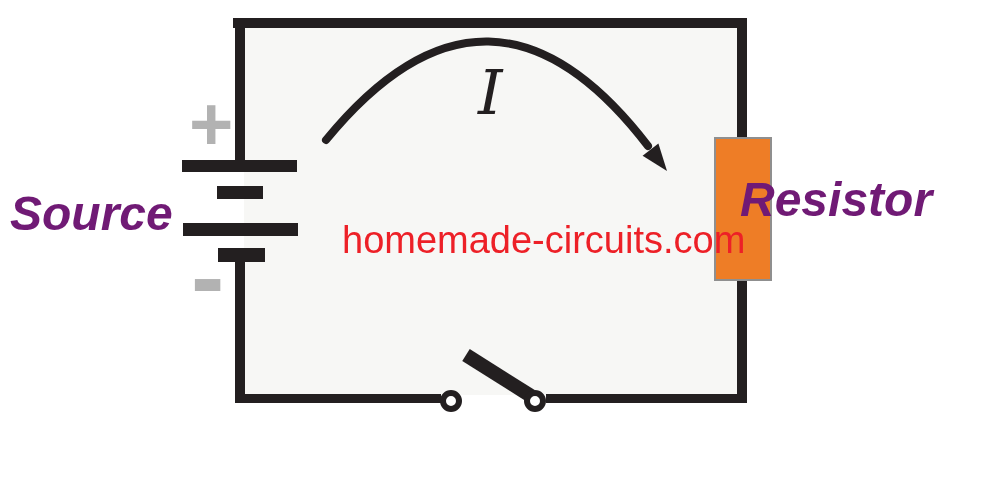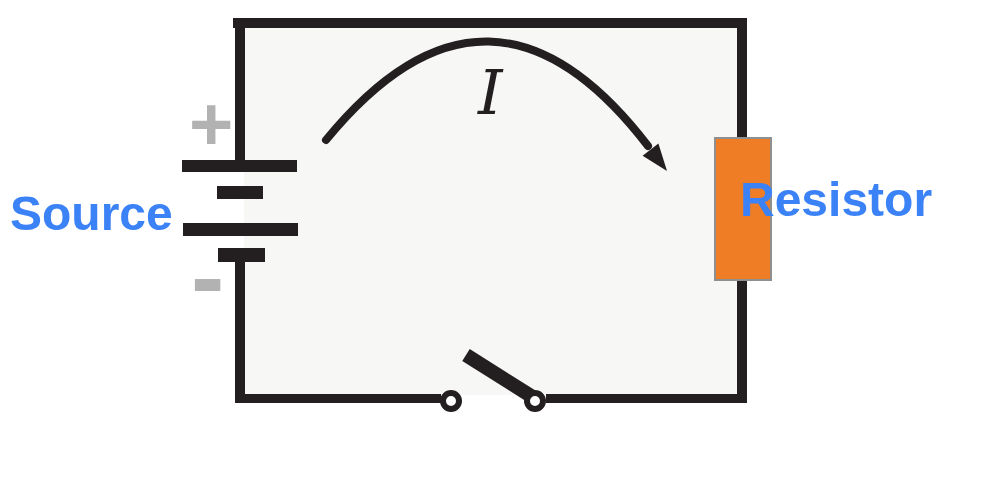--- a/index.html
+++ b/index.html
@@ -49,26 +49,27 @@
     left: 714px; top: 137px;
     width: 58px; height: 144px;
     background: #ee7d26;
     border: 2px solid #8f8f8f;
     box-sizing: border-box;
     z-index: 3;
   }
 
   .label {
     position: absolute;
-    color: #3b82f6;
+    color: #701a75;
     font-weight: bold;
     font-size: 48px;
     line-height: 1;
     white-space: nowrap;
     z-index: 4;
+    font-style: italic;
   }
   .source-label   { left: 10px;  top: 190px; }
   .resistor-label { left: 740px; top: 176px; }
   .switch-label   { left: 419px; top: 436px; }
 
   .current-label {
     position: absolute;
     left: 478px; top: 62px;
     font-family: "DejaVu Serif", serif;
     font-style: italic;
@@ -127,20 +128,21 @@
 
   <div class="terminal-sign plus-sign">+</div>
   <div class="terminal-sign minus-sign">-</div>
 
   <div class="resistor-body"></div>
 
   <div class="label source-label">Source</div>
   <div class="label resistor-label">Resistor</div>
   <div class="current-label">I</div>
 
+  <div class="watermark">homemade-circuits.com</div>
 
   <svg class="overlay-svg" viewBox="0 0 989 484" xmlns="http://www.w3.org/2000/svg">
 
     <path d="M 326 140 Q 490 -60 648 146" fill="none" stroke="#231f20" stroke-width="8" stroke-linecap="round"></path>
     <polygon points="667,171 658.4,143.5 642.6,155.7" fill="#231f20"></polygon>
 
     <line x1="466" y1="355" x2="531" y2="396" stroke="#231f20" stroke-width="14" stroke-linecap="butt"></line>
 
     <circle cx="451" cy="401" r="8" fill="#ffffff" stroke="#231f20" stroke-width="6"></circle>
     <circle cx="535" cy="401" r="8" fill="#ffffff" stroke="#231f20" stroke-width="6"></circle>

